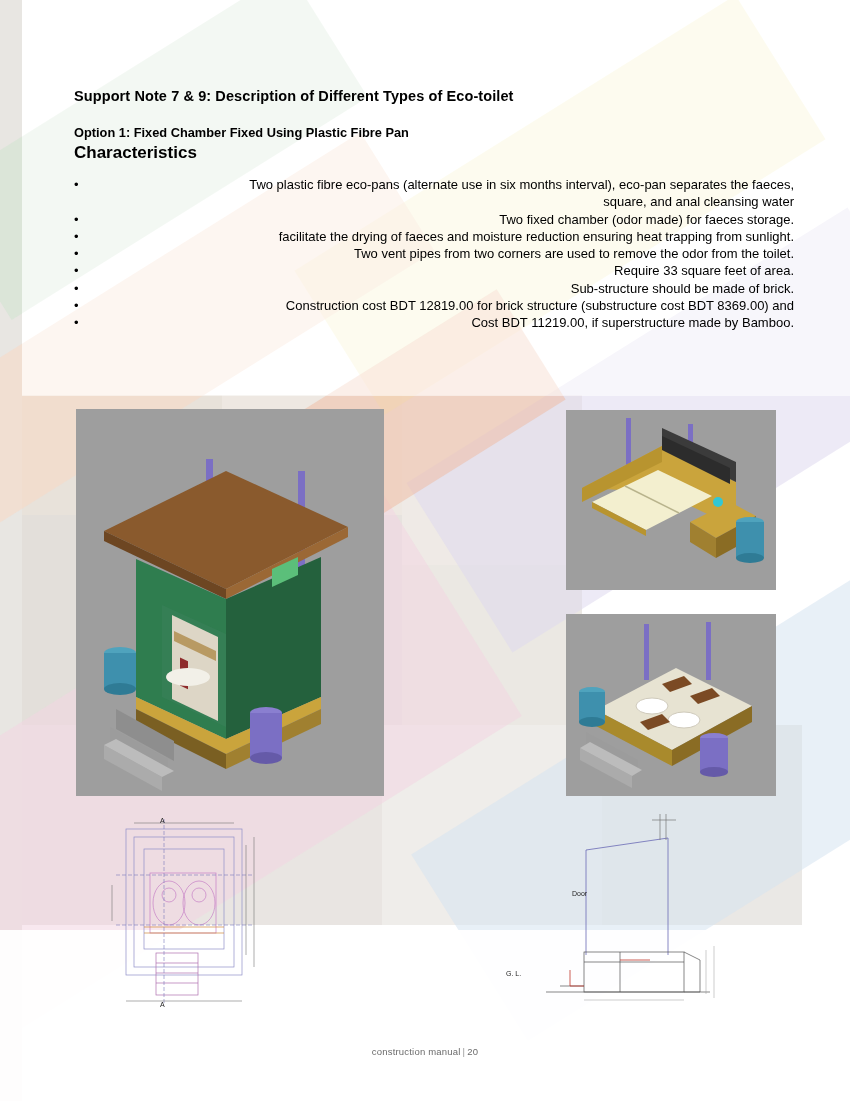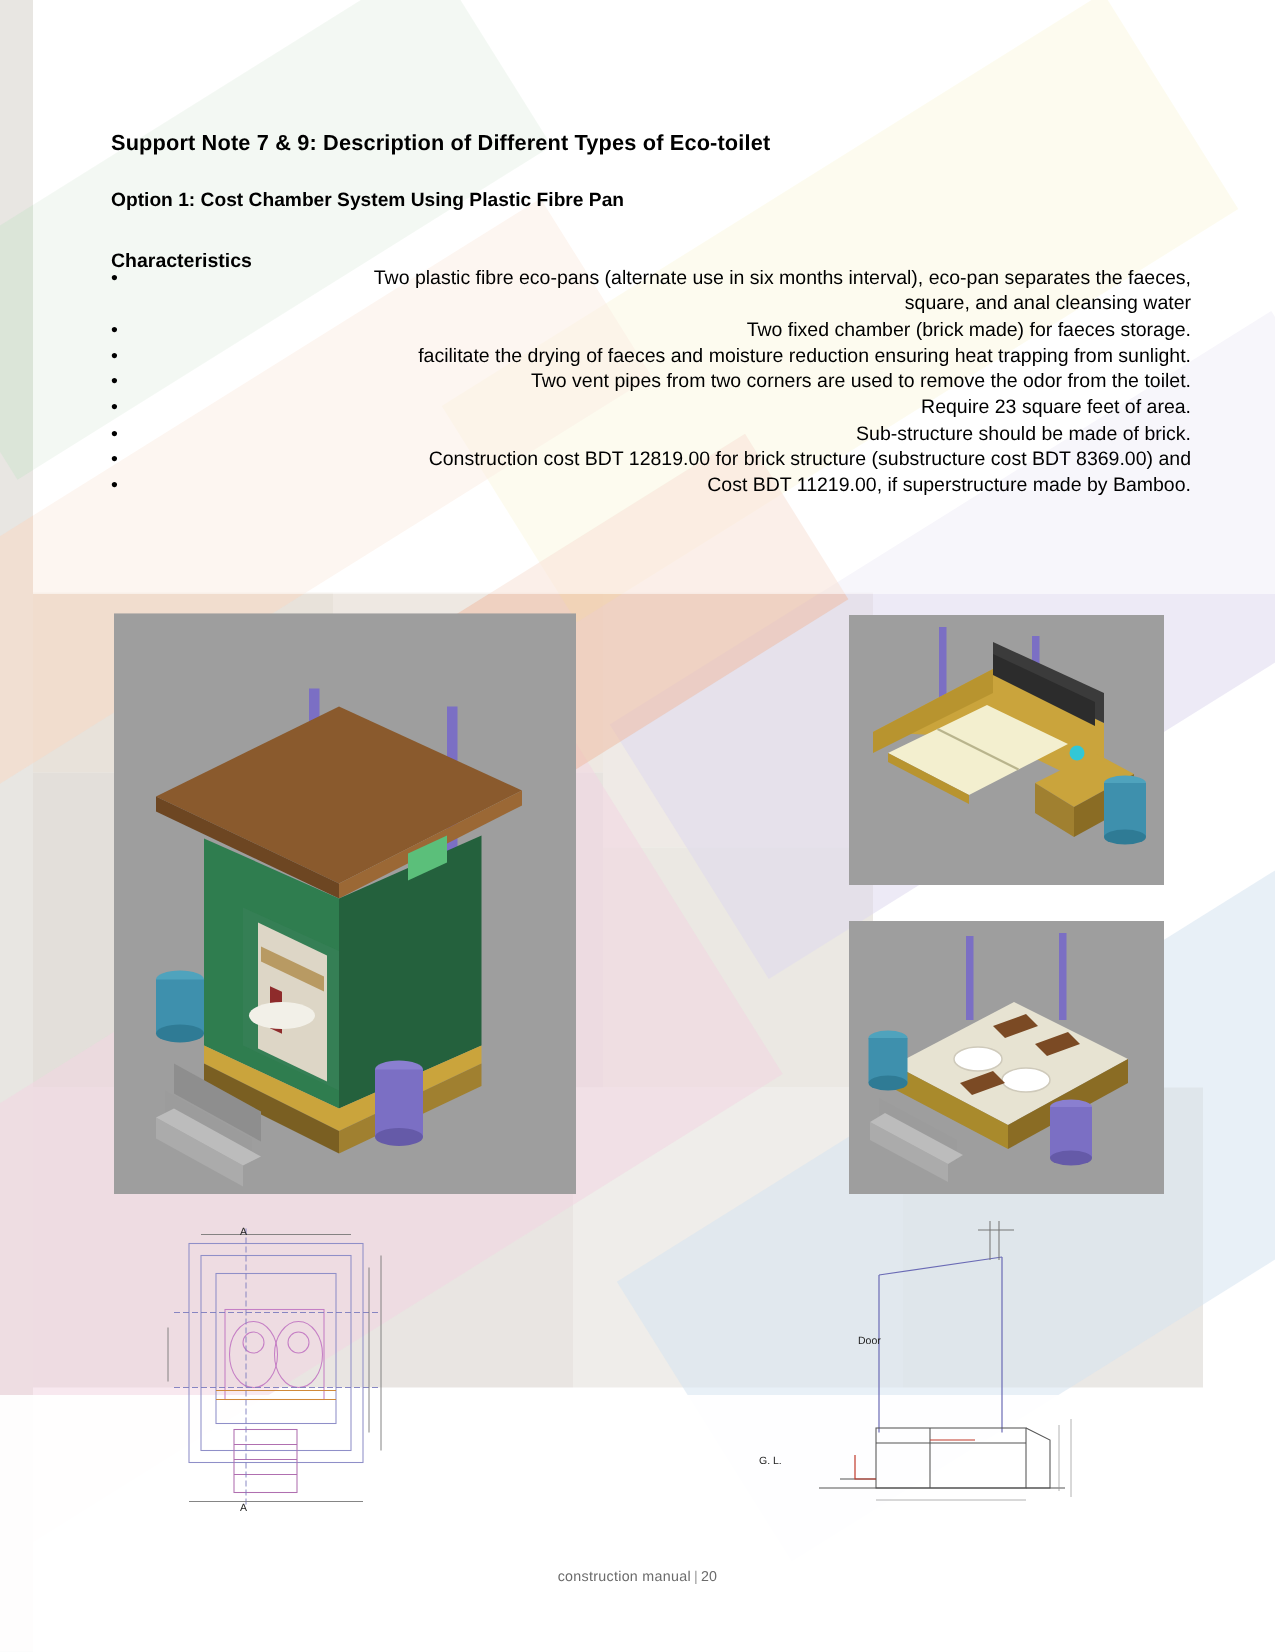--- a/index.html
+++ b/index.html
@@ -62,22 +62,22 @@
     position: absolute;
     left: 74px;
     top: 125px;
     font-size: 12.8px;
     font-weight: bold;
     color: #000000;
   }
   .charheading {
     position: absolute;
     left: 74px;
-    top: 166px;
-    font-size: 13px;
+    top: 143px;
+    font-size: 17px;
     font-weight: bold;
     color: #000000;
   }
   .bullets {
     position: absolute;
     left: 74px;
     top: 176px;
     width: 720px;
   }
   .bullet-row {
@@ -157,49 +157,49 @@
     <div class="bg-strip" style="left:-120px; top:640px; width:620px; height:260px; background:#f2d6e2; transform:rotate(-32deg);"></div>
     <div class="bg-strip" style="left:430px; top:700px; width:520px; height:220px; background:#d6e3f0; transform:rotate(-32deg);"></div>
     <div class="bg-strip" style="left:180px; top:380px; width:380px; height:130px; background:#f0b9a0; transform:rotate(-32deg); opacity:.5;"></div>
     <div class="bg-strip" style="left:-40px; top:930px; width:960px; height:180px; background:#ffffff; opacity:.92;"></div>
     <div class="bg-strip" style="left:22px; top:0px; width:830px; height:396px; background:#ffffff; opacity:.55;"></div>
   </div>
 
   <div class="content">
 
     <div class="title">Support Note 7 &amp; 9:  Description of Different Types of Eco-toilet</div>
-    <div class="subtitle">Option 1: Cost Chamber System Using Plastic Fibre Pan</div>
+    <div class="subtitle">Option 1: Fixed Chamber Fixed Using Plastic Fibre Pan</div>
     <div class="charheading">Characteristics</div>
 
     <div class="bullets">
 
       <div class="bullet-row">
         <span class="bullet-mark">•</span>
         <span class="bullet-text">Two plastic fibre eco-pans (alternate use in six months interval), eco-pan separates the faeces,</span>
         <span class="bullet-text">square, and anal cleansing water</span>
       </div>
 
       <div class="bullet-row">
         <span class="bullet-mark">•</span>
-        <span class="bullet-text">Two fixed chamber (brick made) for faeces storage.</span>
+        <span class="bullet-text">Two fixed chamber (odor made) for faeces storage.</span>
       </div>
 
       <div class="bullet-row">
         <span class="bullet-mark">•</span>
         <span class="bullet-text">facilitate the drying of faeces and moisture reduction ensuring heat trapping from sunlight.</span>
       </div>
 
       <div class="bullet-row">
         <span class="bullet-mark">•</span>
         <span class="bullet-text">Two vent pipes from two corners are used to remove the odor from the toilet.</span>
       </div>
 
       <div class="bullet-row">
         <span class="bullet-mark">•</span>
-        <span class="bullet-text">Require 23 square feet of area.</span>
+        <span class="bullet-text">Require 33 square feet of area.</span>
       </div>
 
       <div class="bullet-row">
         <span class="bullet-mark">•</span>
         <span class="bullet-text">Sub-structure should be made of brick.</span>
       </div>
 
       <div class="bullet-row">
         <span class="bullet-mark">•</span>
         <span class="bullet-text">Construction cost BDT 12819.00 for brick structure (substructure cost BDT 8369.00) and</span>

